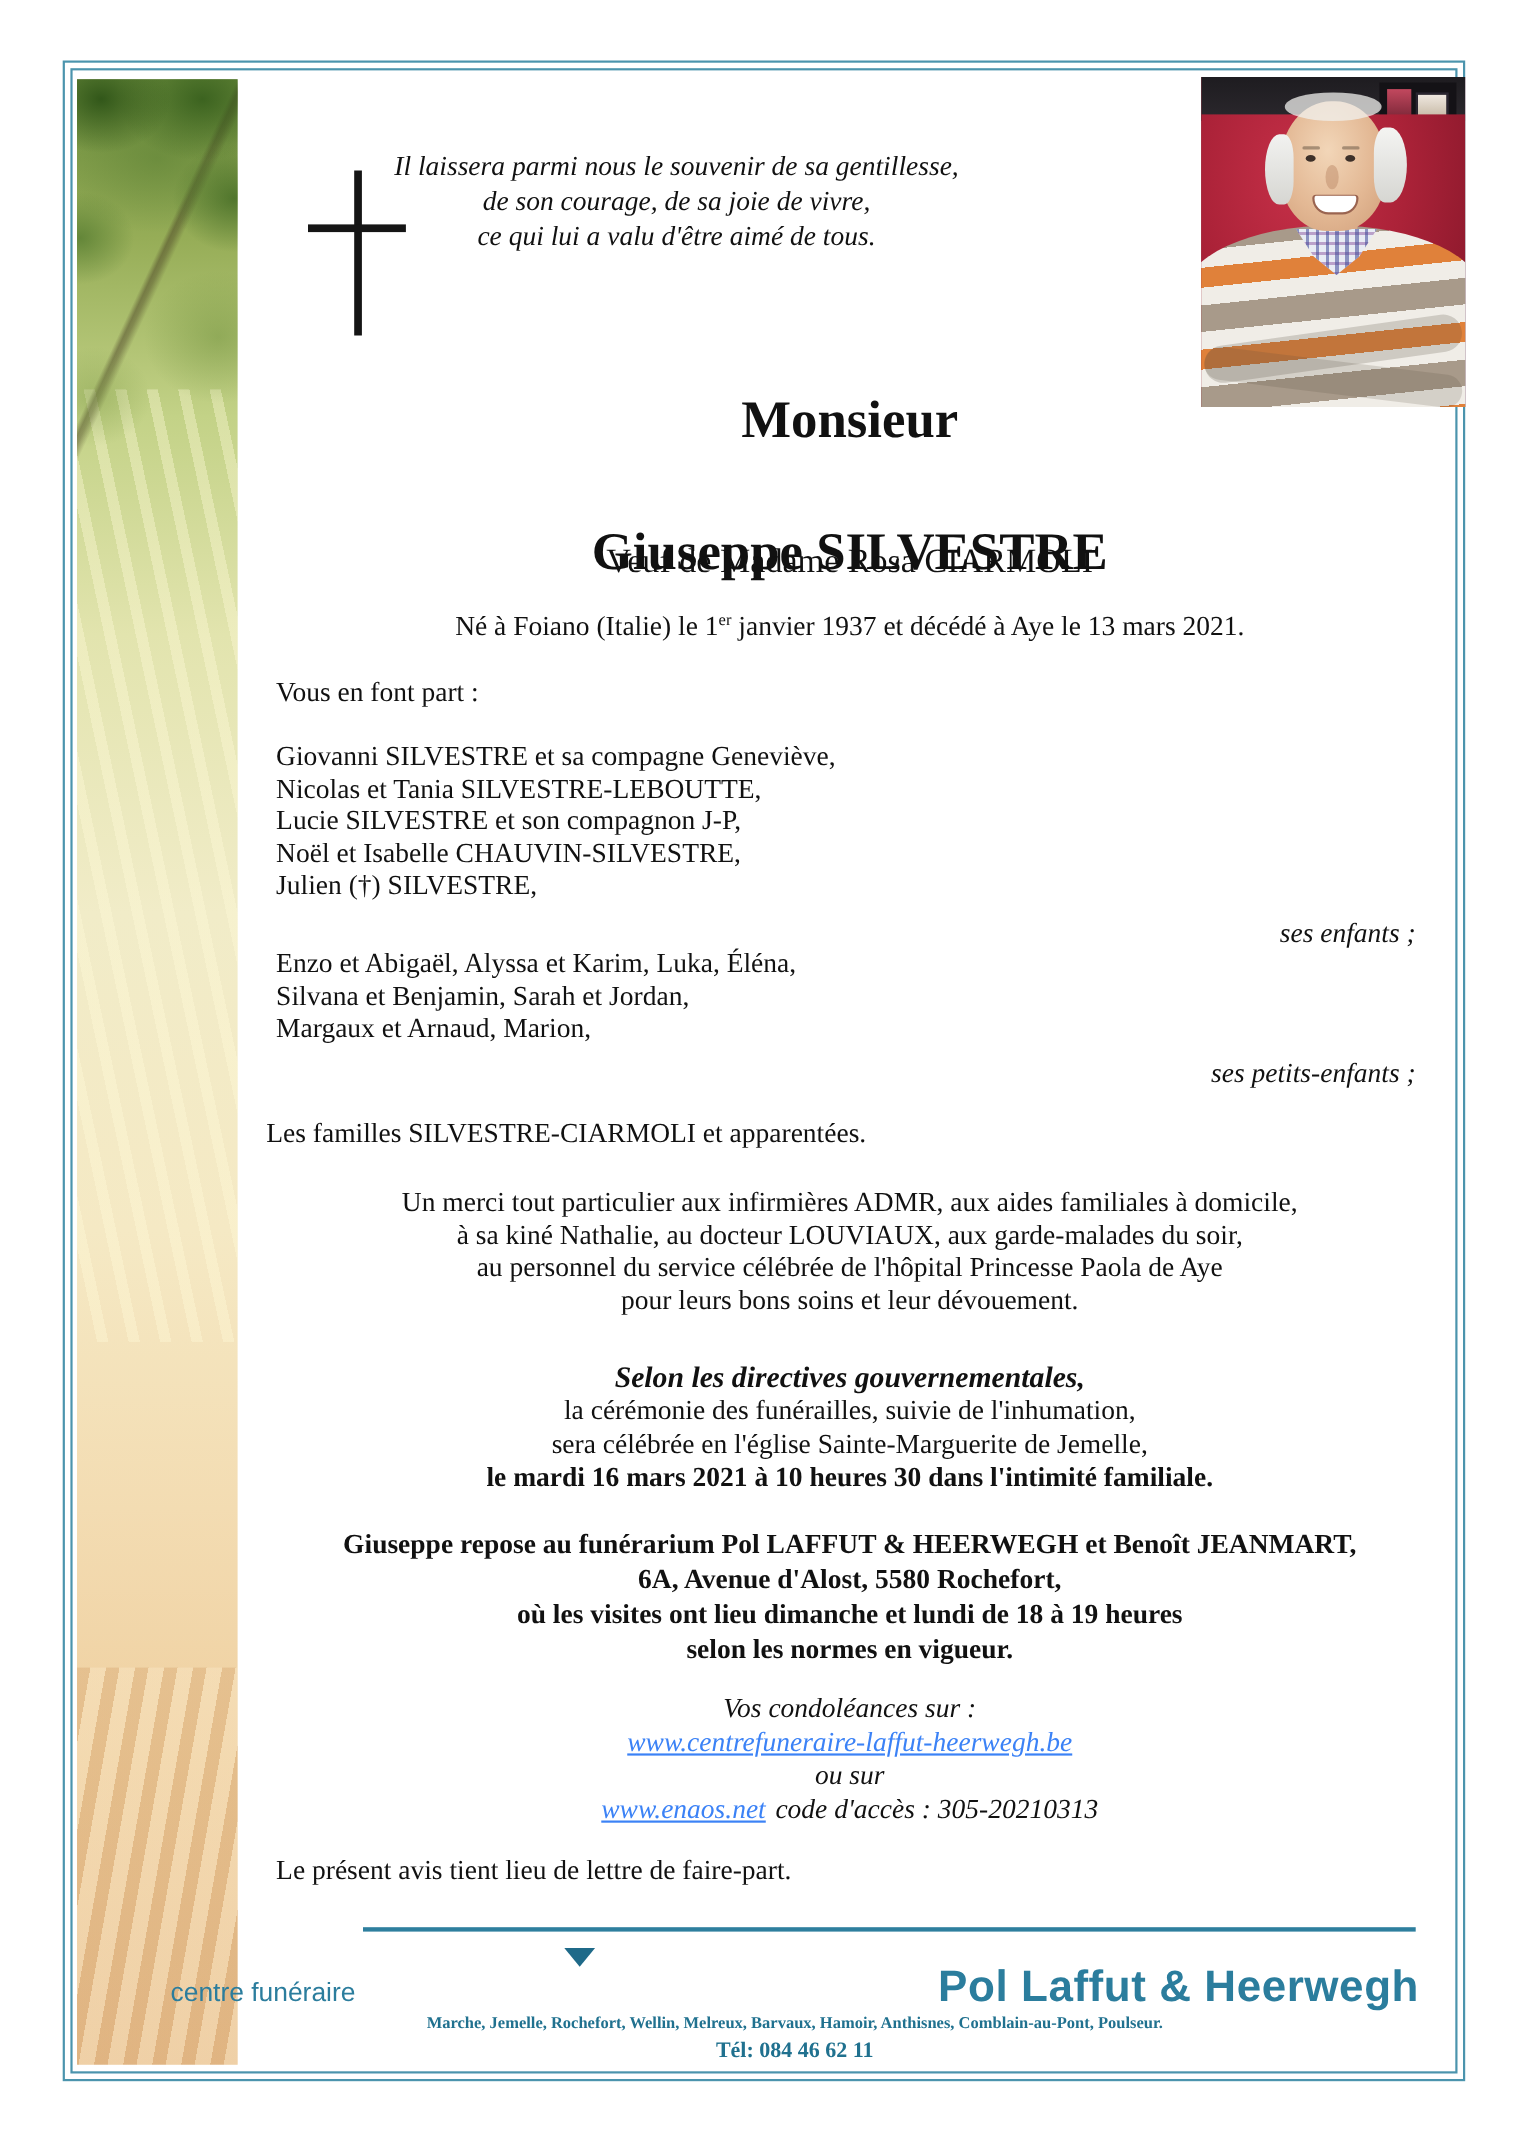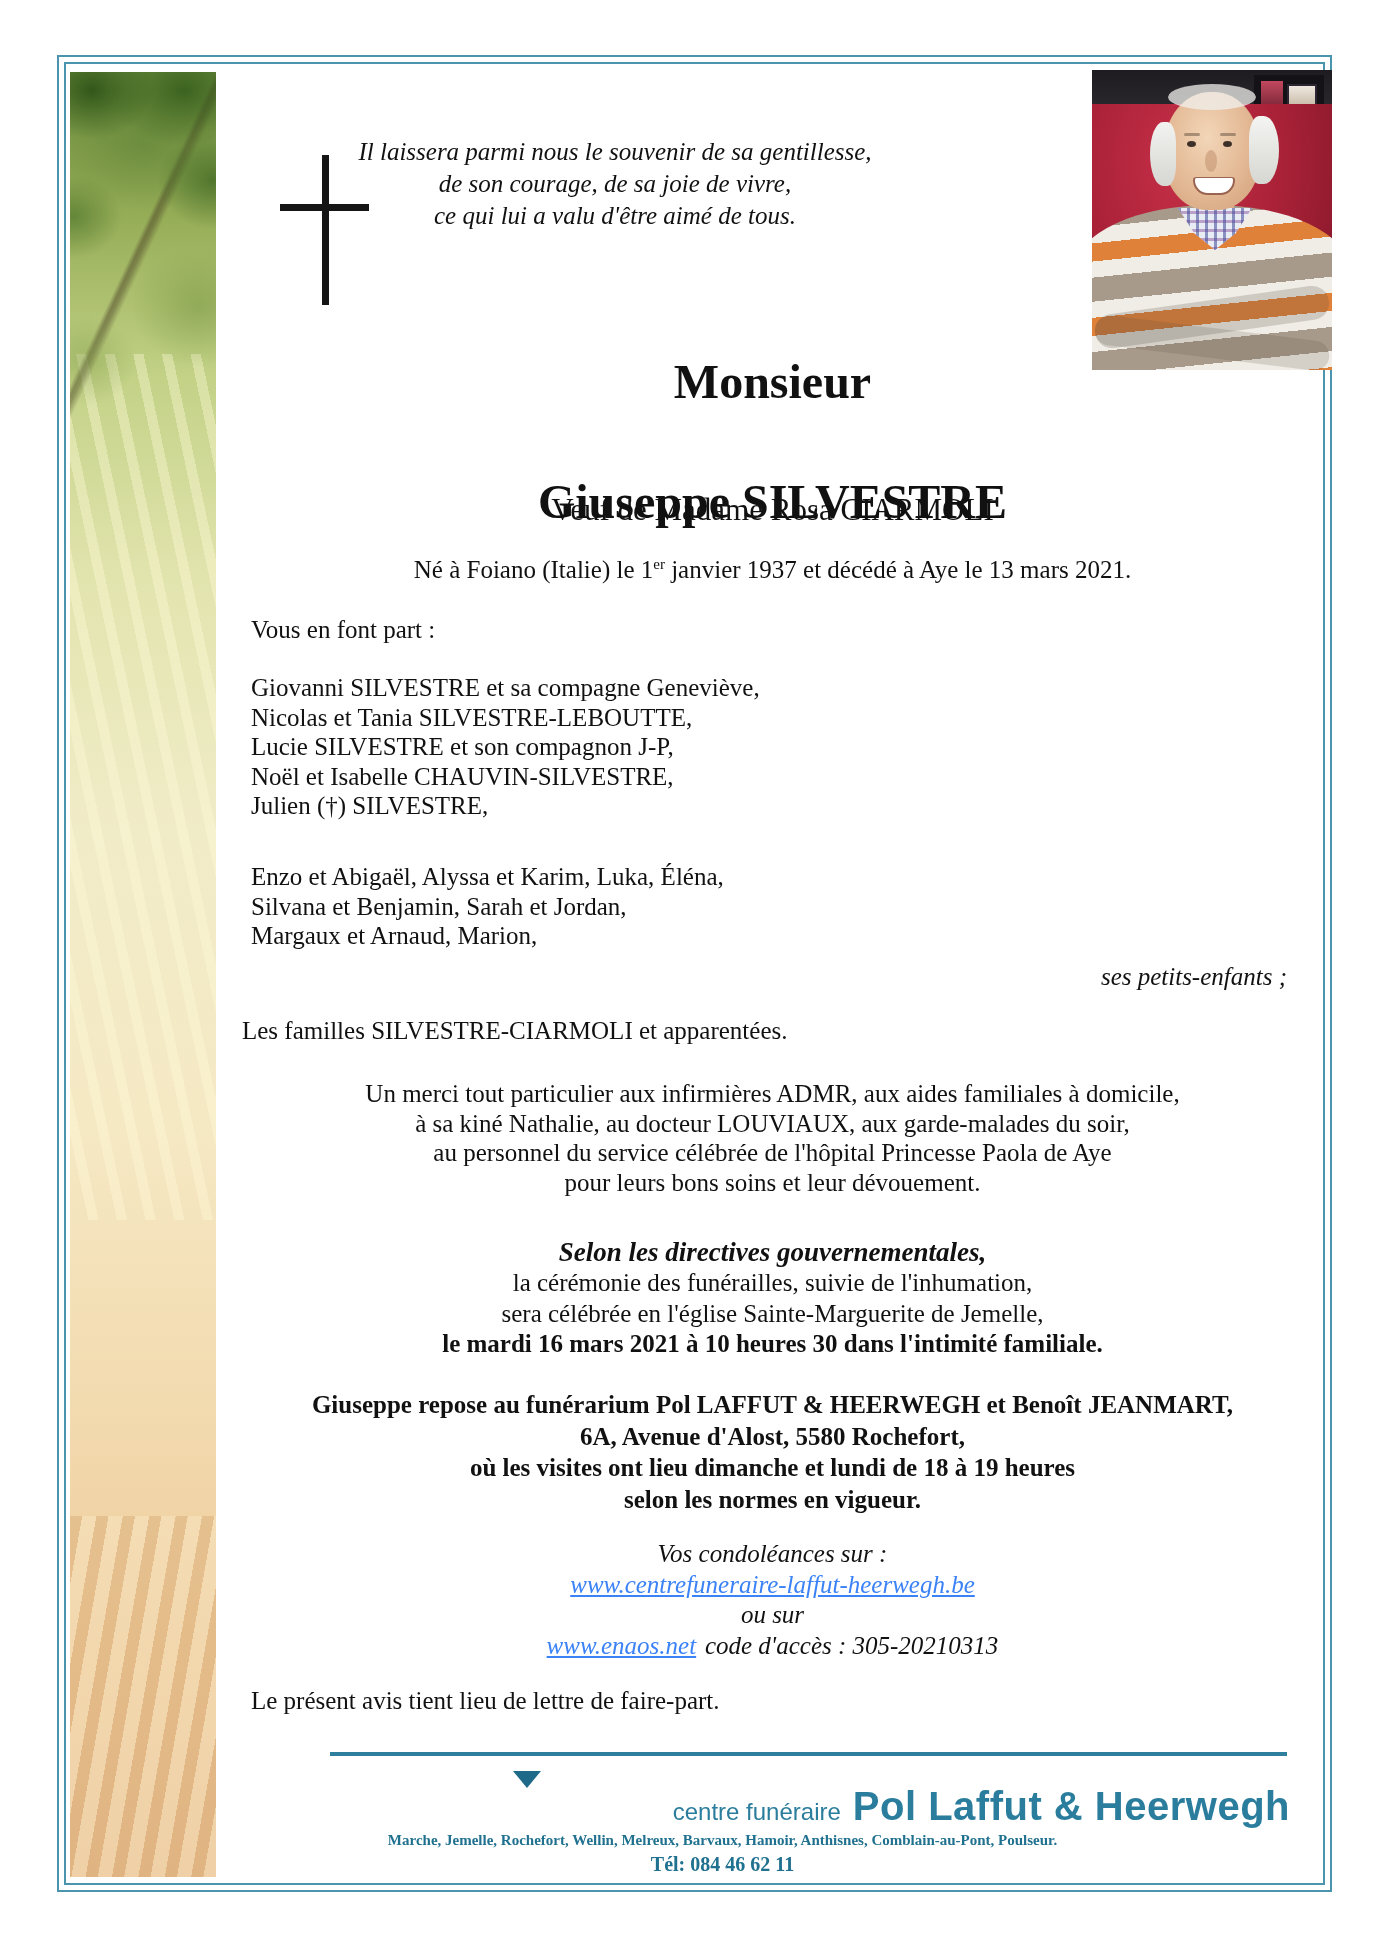--- a/index.html
+++ b/index.html
@@ -93,21 +93,21 @@
   .condolences{position:absolute;left:215px;top:1539px;width:1115px;text-align:center;
                font-style:italic;font-size:25px;line-height:30.5px;}
   .link{color:#3b82f6;text-decoration:underline;cursor:pointer;}
   .code{margin-left:0.35em;}
   .notice{position:absolute;left:251px;top:1686px;font-size:25px;line-height:30px;}
 
   
   .f-rule{position:absolute;left:330px;top:1752px;width:957px;height:4px;background:#2e7f9e;}
   .f-triangle{position:absolute;left:513px;top:1771px;width:0;height:0;
               border-left:14px solid transparent;border-right:14px solid transparent;border-top:17px solid #1f6a89;}
-  .f-brand{position:absolute;left:155px;top:1784px;width:1135px;display:flex;justify-content:flex-end;
+  .f-brand{position:absolute;left:155px;top:1784px;width:1135px;display:flex;justify-content:space-between;
            align-items:baseline;gap:12px;font-family:"Liberation Sans","DejaVu Sans",sans-serif;color:#2b7d9d;}
   .f-brand .small{font-size:24px;}
   .f-brand .big{font-size:40px;font-weight:bold;letter-spacing:0.5px;}
   .f-towns{position:absolute;left:155px;top:1828px;width:1135px;text-align:center;
            font-weight:bold;font-size:15px;line-height:24px;color:#20718f;}
   .f-tel{position:absolute;left:155px;top:1852px;width:1135px;text-align:center;
          font-weight:bold;font-size:20px;line-height:24px;color:#20718f;}
 </style>
 </head>
 <body>
@@ -167,20 +167,21 @@
 
   <div class="intro">Vous en font part :</div>
 
   <div class="children">
     <div>Giovanni SILVESTRE et sa compagne Geneviève,</div>
     <div>Nicolas et Tania SILVESTRE-LEBOUTTE,</div>
     <div>Lucie SILVESTRE et son compagnon J-P,</div>
     <div>Noël et Isabelle CHAUVIN-SILVESTRE,</div>
     <div>Julien (†) SILVESTRE,</div>
   </div>
+  <div class="label-right lbl-enfants">ses enfants ;</div>
 
   <div class="grandchildren">
     <div>Enzo et Abigaël, Alyssa et Karim, Luka, Éléna,</div>
     <div>Silvana et Benjamin, Sarah et Jordan,</div>
     <div>Margaux et Arnaud, Marion,</div>
   </div>
   <div class="label-right lbl-petits">ses petits-enfants ;</div>
 
   <div class="families">Les familles SILVESTRE-CIARMOLI et apparentées.</div>
 

